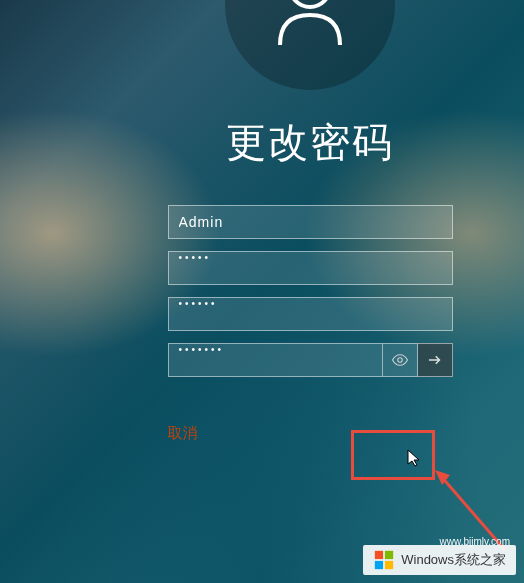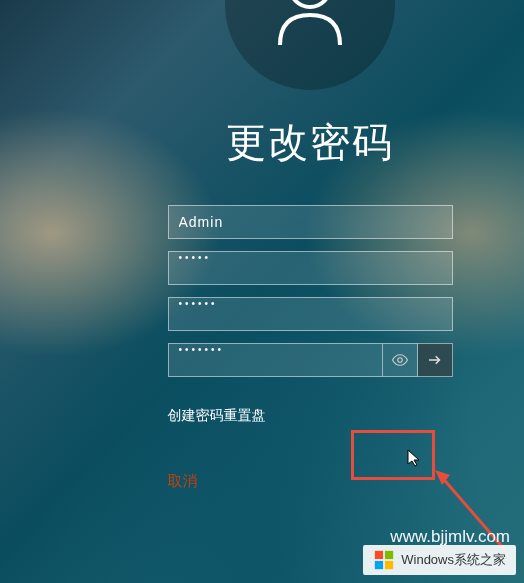--- a/index.html
+++ b/index.html
@@ -148,21 +148,21 @@
     }
     .watermark-text {
       font-size: 13px;
       color: #333;
       text-align: center;
     }
     .watermark-url {
       position: absolute;
       bottom: 36px;
       right: 14px;
-      font-size: 17px;
+      font-size: 10px;
       color: rgba(255,255,255,0.95);
       padding-left: 40px;
     }
     .cursor-overlay {
       position: absolute;
       top: 448px;
       left: 406px;
       pointer-events: none;
     }
     .dots {
@@ -203,21 +203,20 @@
           <circle cx="12" cy="12" r="3" fill="none" stroke="#ccc" stroke-width="1.5"></circle>
         </svg>
       </div>
       <div class="submit-btn">
         <svg width="18" height="18" viewBox="0 0 24 24">
           <path d="M4 12 L 18 12 M 13 7 L 18 12 L 13 17" fill="none" stroke="#ddd" stroke-width="2"></path>
         </svg>
       </div>
     </div>
 
-    <a class="link-text">创建密码重置盘</a>
 
     <button class="cancel-btn">取消</button>
   </div>
 </div>
 
 <div class="highlight-box"></div>
 
 <svg class="arrow-annotation" width="90" height="100">
   <line x1="80" y1="90" x2="15" y2="15" stroke="#e74c3c" stroke-width="3"></line>
   <polygon points="10,10 25,15 17,25" fill="#e74c3c"></polygon>

